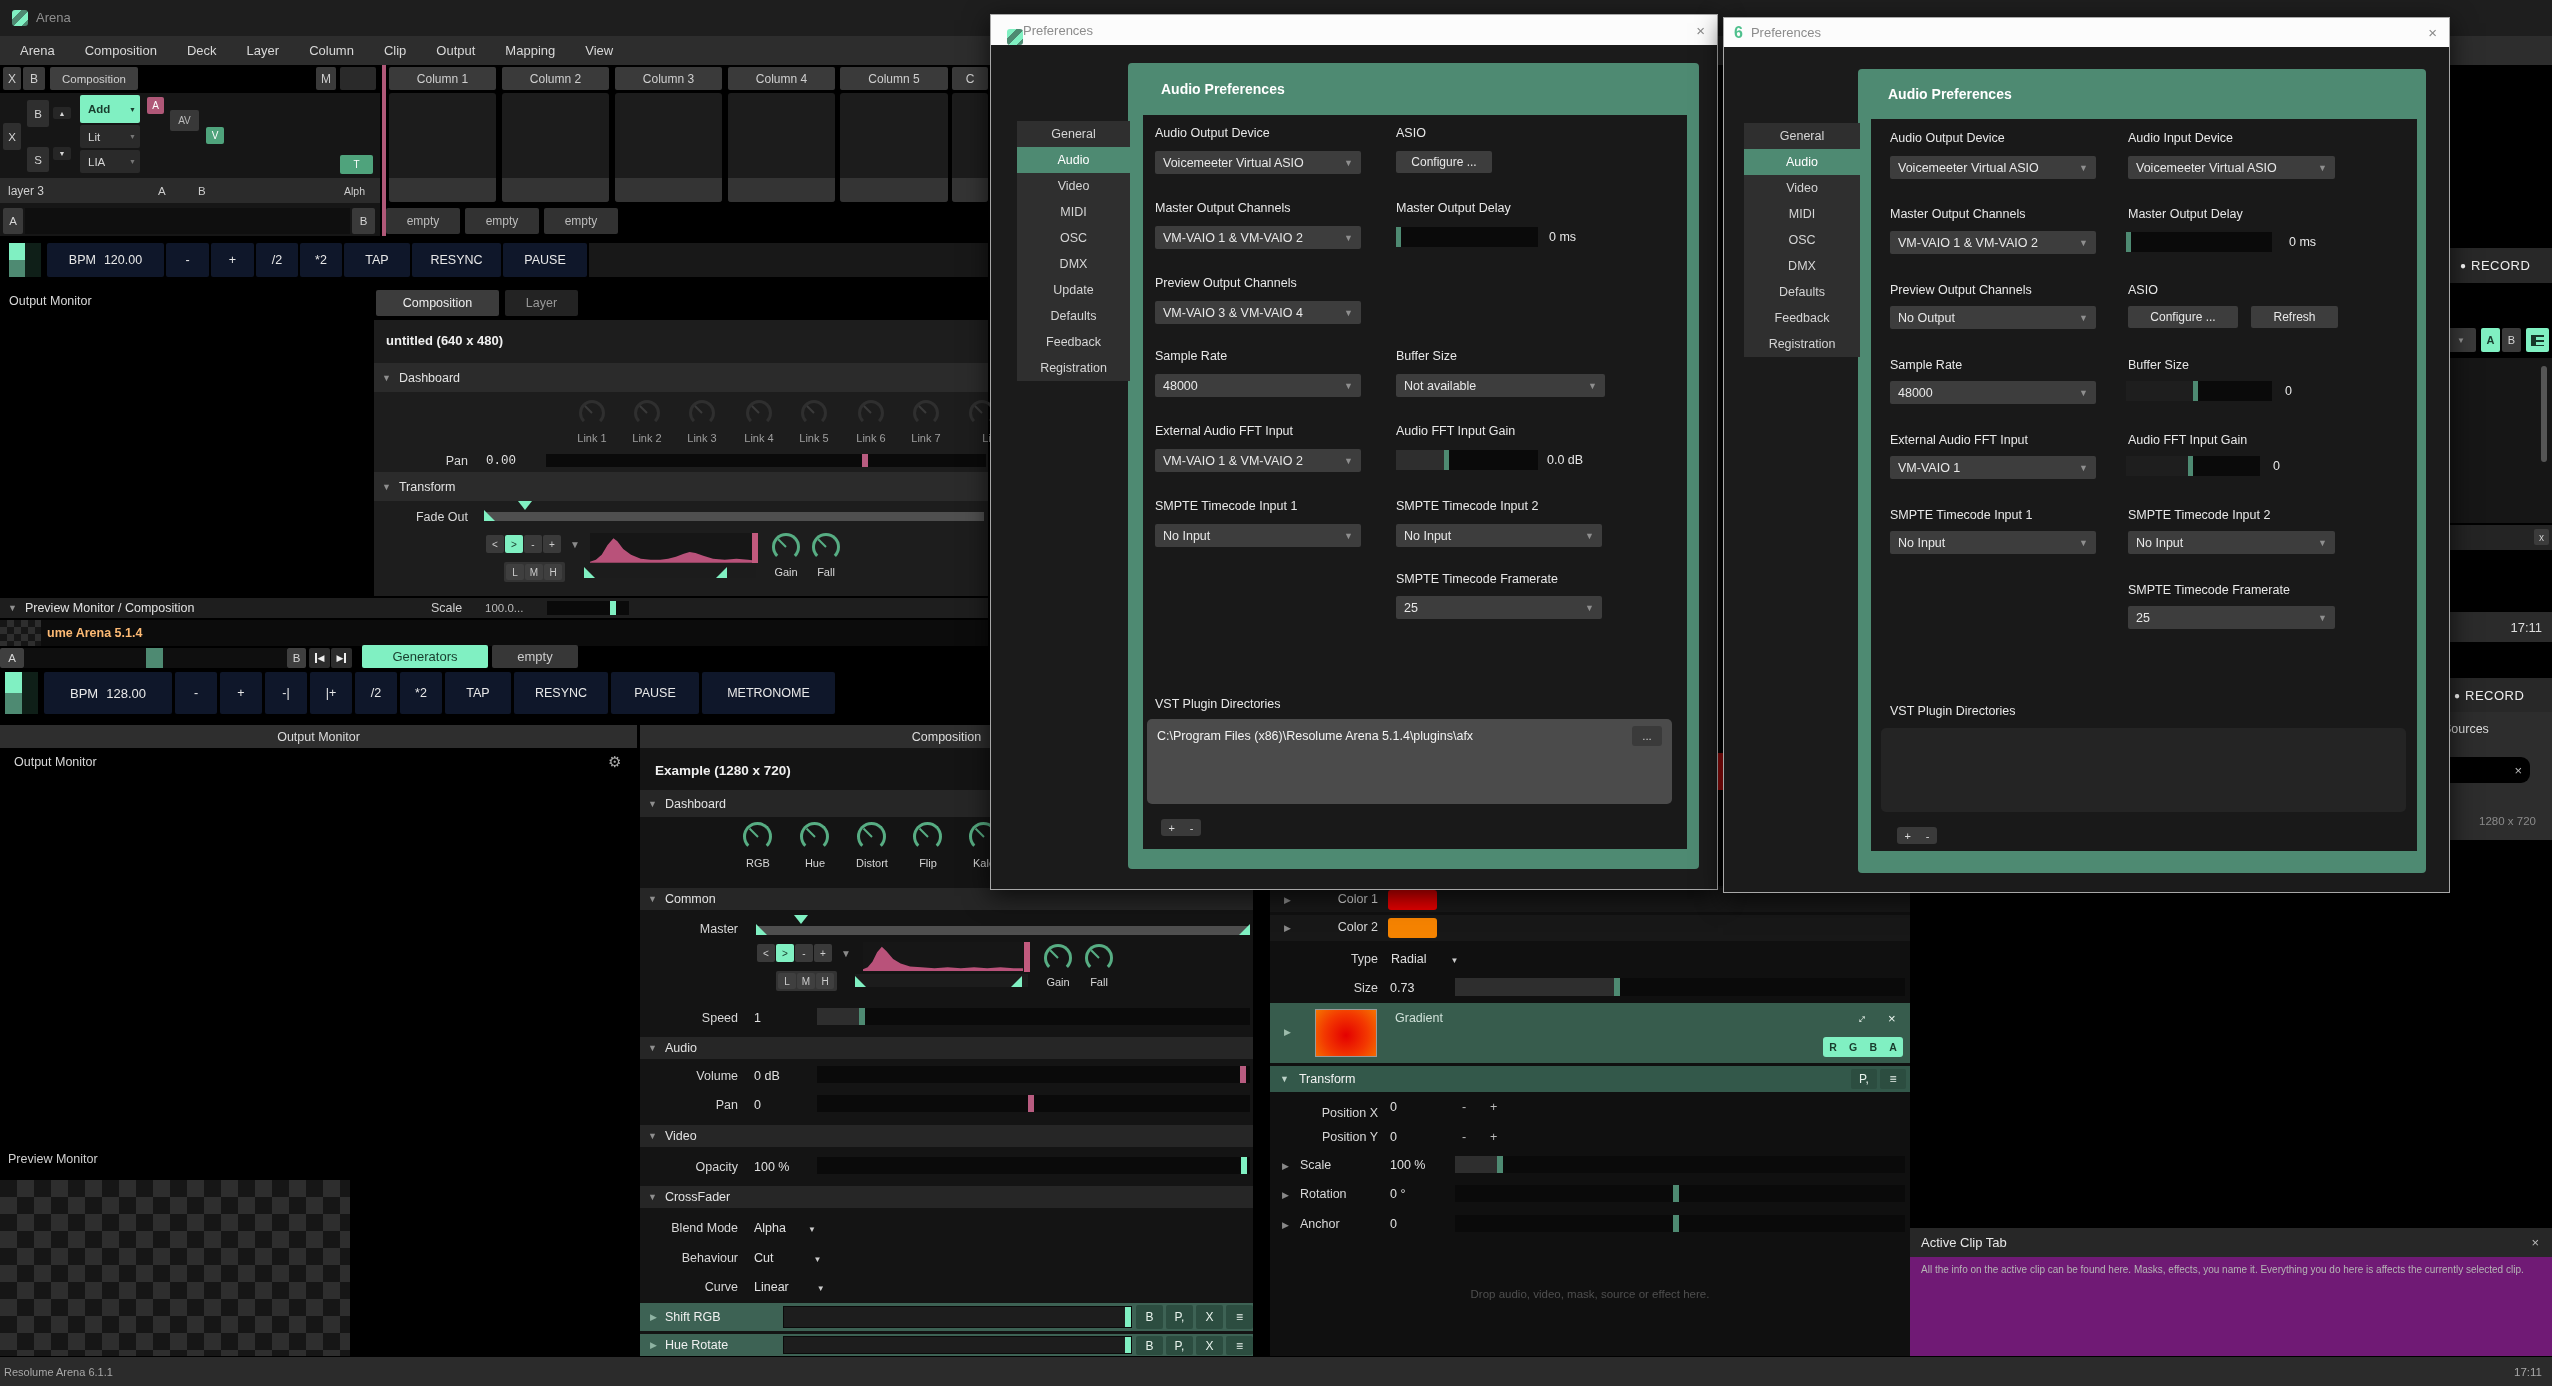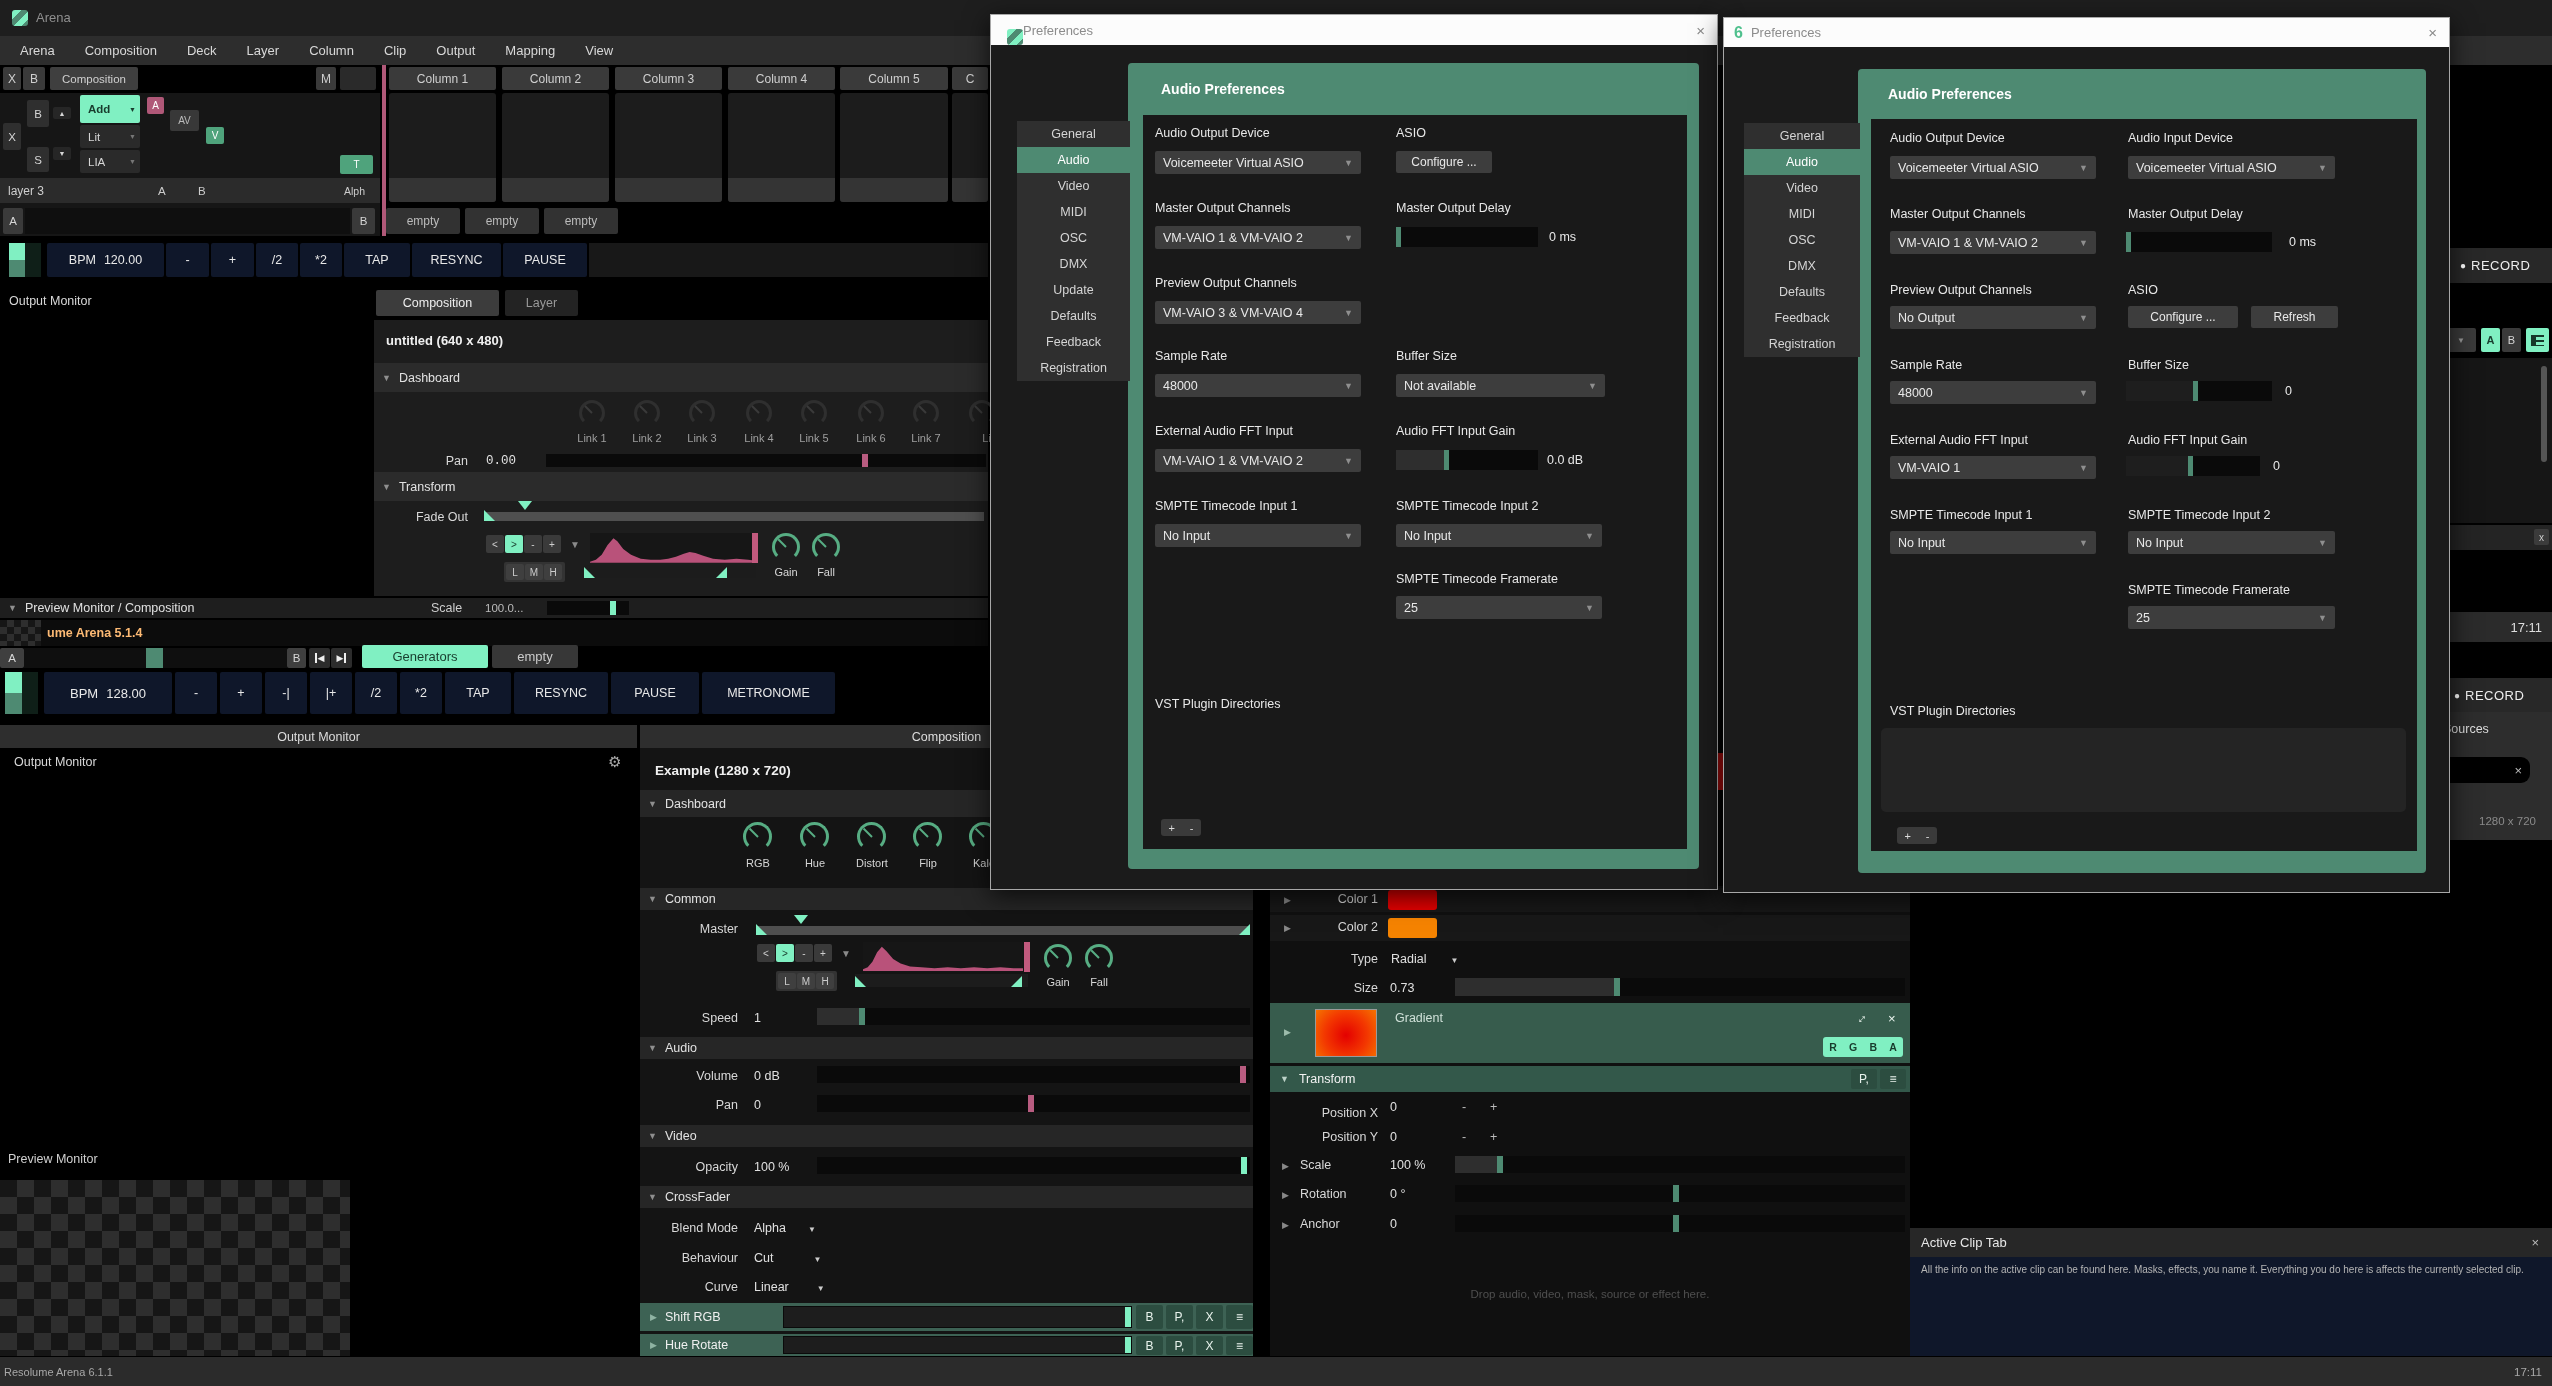--- a/index.html
+++ b/index.html
@@ -520,21 +520,21 @@
     <span style="margin-left:5px;letter-spacing:.5px;">RECORD</span>
   </div>
   <div class="abs" style="left:2440px;top:712px;width:112px;height:128px;background:#2d2d2d;">
     <span style="position:absolute;left:3px;top:10px;color:#ddd;font-size:12.5px;">Sources</span>
     <div class="abs flexc" style="left:0;top:45px;width:90px;height:26px;background:#000;border-radius:0 9px 9px 0;justify-content:flex-end;">
       <span style="margin-right:8px;color:#bbb;font-size:13px;">×</span>
     </div>
     <span style="position:absolute;right:16px;top:103px;color:#8a8a8a;font-size:11.5px;">1280 x 720</span>
   </div>
 
-  <div class="abs" style="left:1910px;top:1227px;width:642px;height:129px;background:#0f172a;border-top:1px solid #000;">
+  <div class="abs" style="left:1910px;top:1227px;width:642px;height:129px;background:#701a75;border-top:1px solid #000;">
     <div class="abs flexc" style="left:0;top:0;width:642px;height:29px;background:#272727;">
       <span style="margin-left:11px;color:#e8e8e8;font-size:13px;">Active Clip Tab</span>
       <span style="margin-left:auto;margin-right:13px;color:#bbb;font-size:13px;">×</span>
     </div>
     <span style="position:absolute;left:11px;top:36px;width:622px;color:#b5b5b5;font-size:10px;white-space:nowrap;overflow:hidden;">All the info on the active clip can be found here. Masks, effects, you name it. Everything you do here is affects the currently selected clip.</span>
   </div>
 
   <div class="dlg" style="left:990px;top:14px;width:728px;height:876px;">
     <div class="tb">
       <span class="abs" style="left:8px;top:7px;width:16px;height:16px;border-radius:3px;background:linear-gradient(135deg,#80f0c2 0 30%,#4e8a72 30% 55%,#80f0c2 55% 80%,#4e8a72 80%);position:relative;flex:none;margin-left:8px;"></span>
@@ -609,20 +609,24 @@
     <div class="dd" style="left:405px;top:509px;width:206px;">
         <span>No Input</span>
         <span class="arr">▼</span>
       </div>
     <span class="flabel" style="left:405px;top:557px;">SMPTE Timecode Framerate</span>
     <div class="dd" style="left:405px;top:581px;width:206px;">
         <span>25</span>
         <span class="arr">▼</span>
       </div>
     <span class="flabel" style="left:164px;top:682px;">VST Plugin Directories</span>
+    <div class="abs" style="left:156px;top:704px;width:525px;height:85px;background:#4b4b4b;border-radius:5px;">
+      <span style="position:absolute;left:10px;top:10px;color:#f2f2f2;font-size:12.5px;">C:\Program Files (x86)\Resolume Arena 5.1.4\plugins\afx</span>
+      <span class="cell" style="left:485px;top:7px;width:30px;height:20px;background:#3a3a3a;color:#ccc;border-radius:3px;">...</span>
+    </div>
     <div class="abs flexc" style="left:170px;top:804px;width:40px;height:17px;background:#3a3a3a;border-radius:3px;justify-content:space-around;">
       <span style="color:#ddd;font-size:11px;">+</span>
       <span style="color:#ddd;font-size:11px;">-</span>
     </div>
   </div>
 
   <div class="dlg" style="left:1723px;top:17px;width:727px;height:876px;">
     <div class="tb" style="height:29px;">
       <span style="margin-left:10px;color:#4fc08d;font-size:16px;font-weight:bold;">6</span>
       <span class="ttl">Preferences</span>

